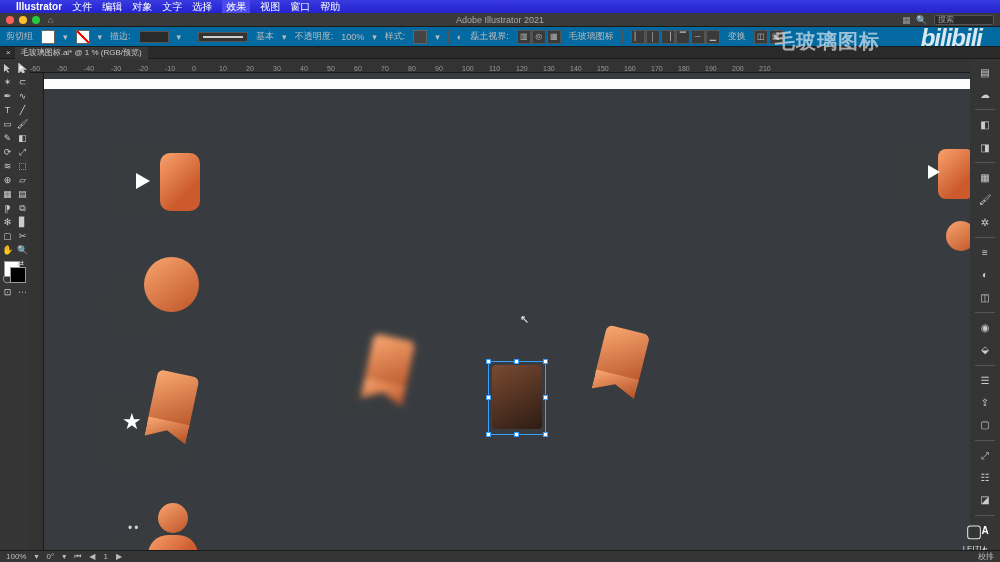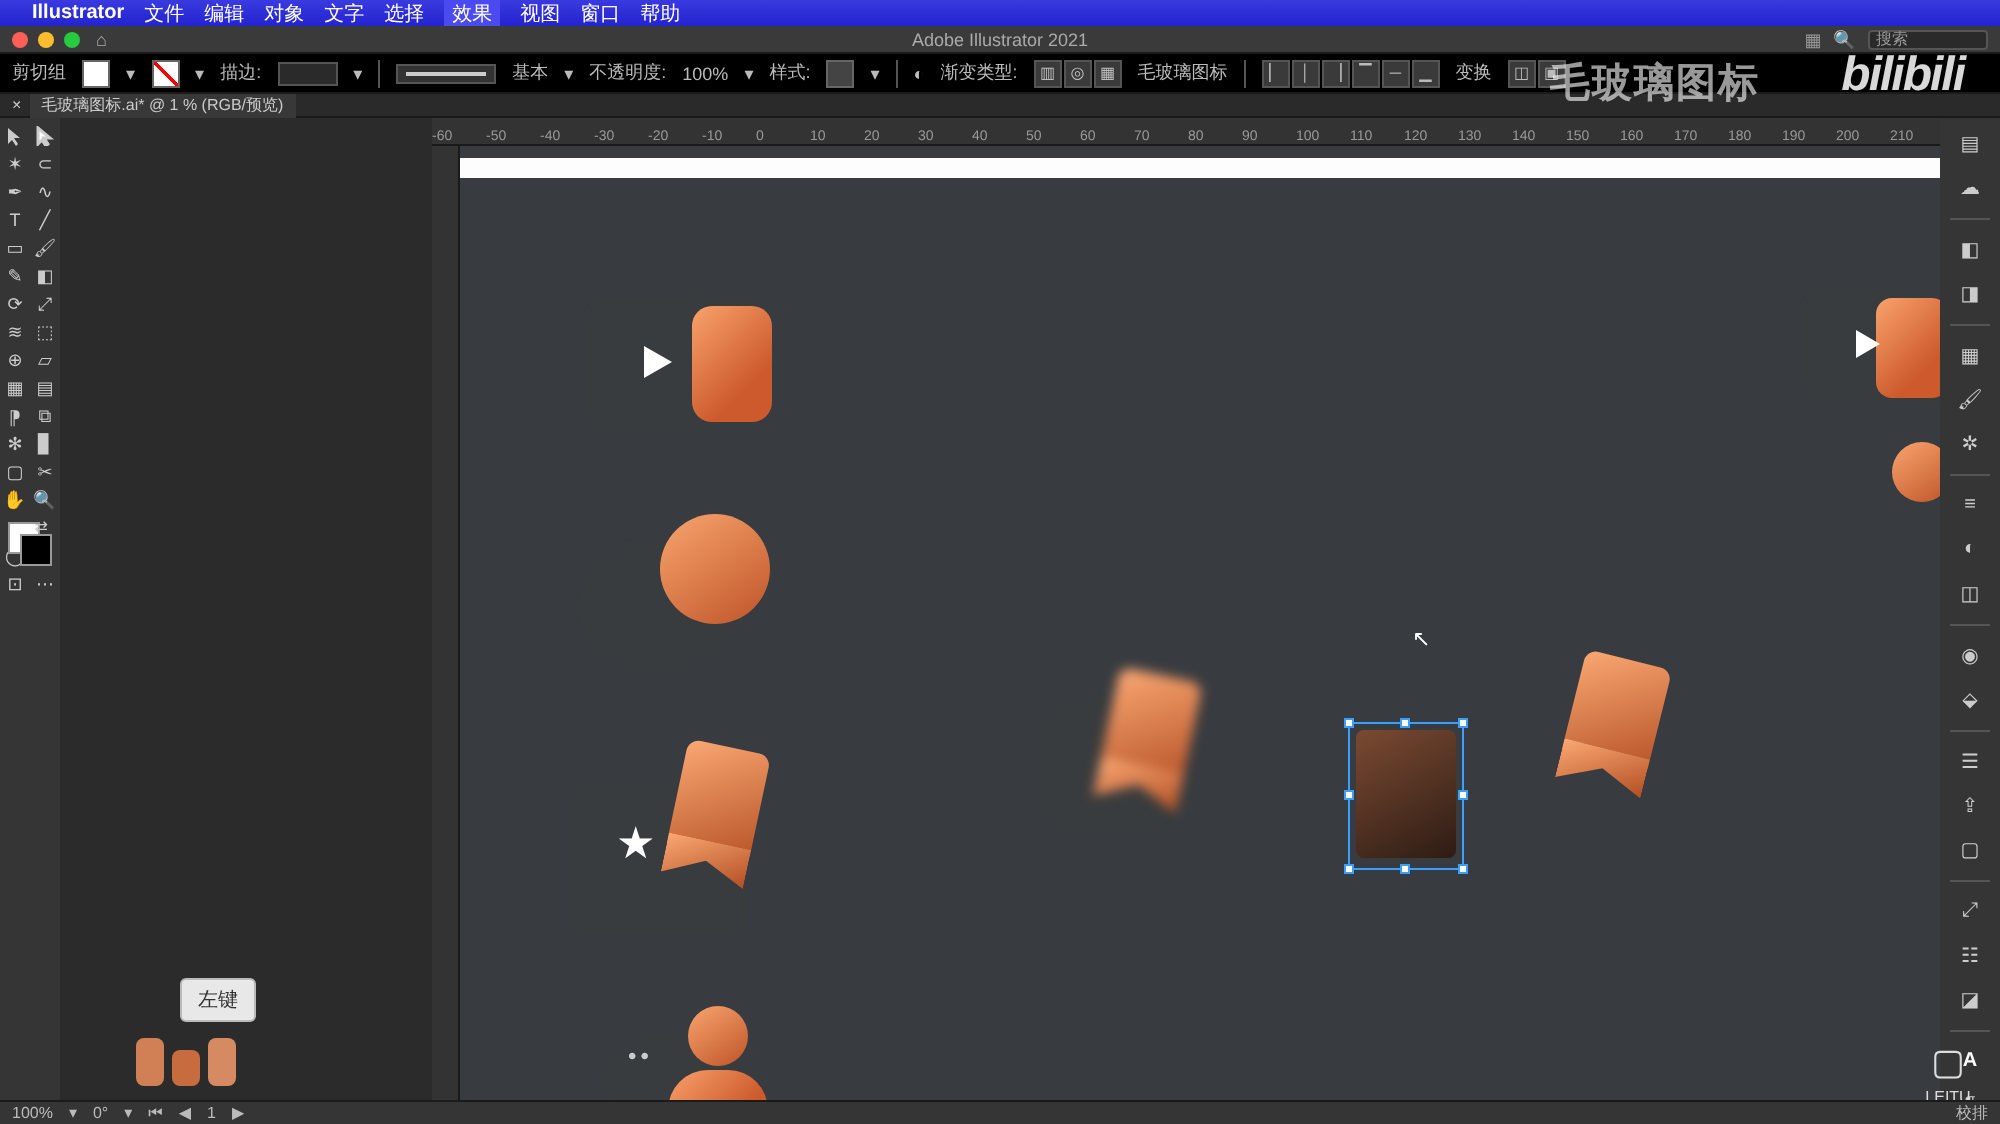--- a/index.html
+++ b/index.html
@@ -31,21 +31,21 @@
   }
   .traffic { position: absolute; left: 6px; display: flex; gap: 5px; }
   .traffic span { width: 8px; height: 8px; border-radius: 50%; display: inline-block; }
   .tl-red { background: #ff5f56; } .tl-yel { background: #ffbd2e; } .tl-grn { background: #27c93f; }
   .titlebar .home { position: absolute; left: 48px; color: #aaa; }
   .titlebar .right { position: absolute; right: 6px; display:flex; gap:6px; align-items:center; color:#999; }
   .titlebar .search { width:60px; height:10px; background:#2a2a2a; border:1px solid #555; border-radius:2px; font-size:8px; display:flex; align-items:center; padding:0 3px; }
 
   
   .controlbar {
-    height: 20px; background: #000000;
+    height: 20px; background: #0369a1;
     display: flex; align-items: center; padding: 0 6px; gap: 8px;
     border-bottom: 1px solid #1a1a1a; font-size: 9px; color: #bbb;
   }
   .ctrl-sep { width:1px; height:14px; background:#555; }
   .ctrl-input { width:30px; height:12px; background:#2a2a2a; border:1px solid #555; color:#ccc; font-size:9px; text-align:center; }
   .swatch { width:14px; height:14px; border:1px solid #666; }
   .swatch.white { background:#fff; } .swatch.none { background:#fff; position:relative; }
   .swatch.none::after { content:""; position:absolute; inset:0; background:linear-gradient(45deg, transparent 45%, red 45%, red 55%, transparent 55%); }
   .stroke-preview { width:50px; height:10px; border:1px solid #555; background:#333; display:flex; align-items:center; justify-content:center; }
   .stroke-preview::before { content:""; width:40px; height:2px; background:#ccc; }
@@ -183,21 +183,21 @@
   <span>基本</span>
   <span>▾</span>
   <span>不透明度:</span>
   <span>100%</span>
   <span>▾</span>
   <span>样式:</span>
   <div class="swatch" style="background:#444"></div>
   <span>▾</span>
   <div class="ctrl-sep"></div>
   <span>◐</span>
-  <span>渐变类型:</span>
+  <span>磊土视界:</span>
   <div class="btn-grp">
     <span>▥</span>
     <span>◎</span>
     <span>▦</span>
   </div>
   <span>毛玻璃图标</span>
   <div class="ctrl-sep"></div>
   <div class="btn-grp">
     <span>▏</span>
     <span>│</span>
@@ -263,28 +263,20 @@
       <div class="cp-fg"></div>
       <div class="cp-bg"></div>
       <span class="cp-swap">⇄</span>
     </div>
     <div class="tool">◯</div>
     <div class="tool">◑</div>
     <div class="tool">⊡</div>
     <div class="tool">⋯</div>
   </div>
 
-  <div class="left-panel">
-    <div class="keyhint">左键</div>
-    <div class="palette-sw">
-      <span style="width:14px;height:24px;background:#d18056"></span>
-      <span style="width:14px;height:18px;background:#c66c3e"></span>
-      <span style="width:14px;height:24px;background:#d58a61"></span>
-    </div>
-  </div>
 
   <div class="canvas-wrap">
     <div class="ruler-h" id="ruler-h">
         <span class="tick" style="left: 0px;">-60</span>
         <span class="tick" style="left: 27px;">-50</span>
         <span class="tick" style="left: 54px;">-40</span>
         <span class="tick" style="left: 81px;">-30</span>
         <span class="tick" style="left: 108px;">-20</span>
         <span class="tick" style="left: 135px;">-10</span>
         <span class="tick" style="left: 162px;">0</span>

